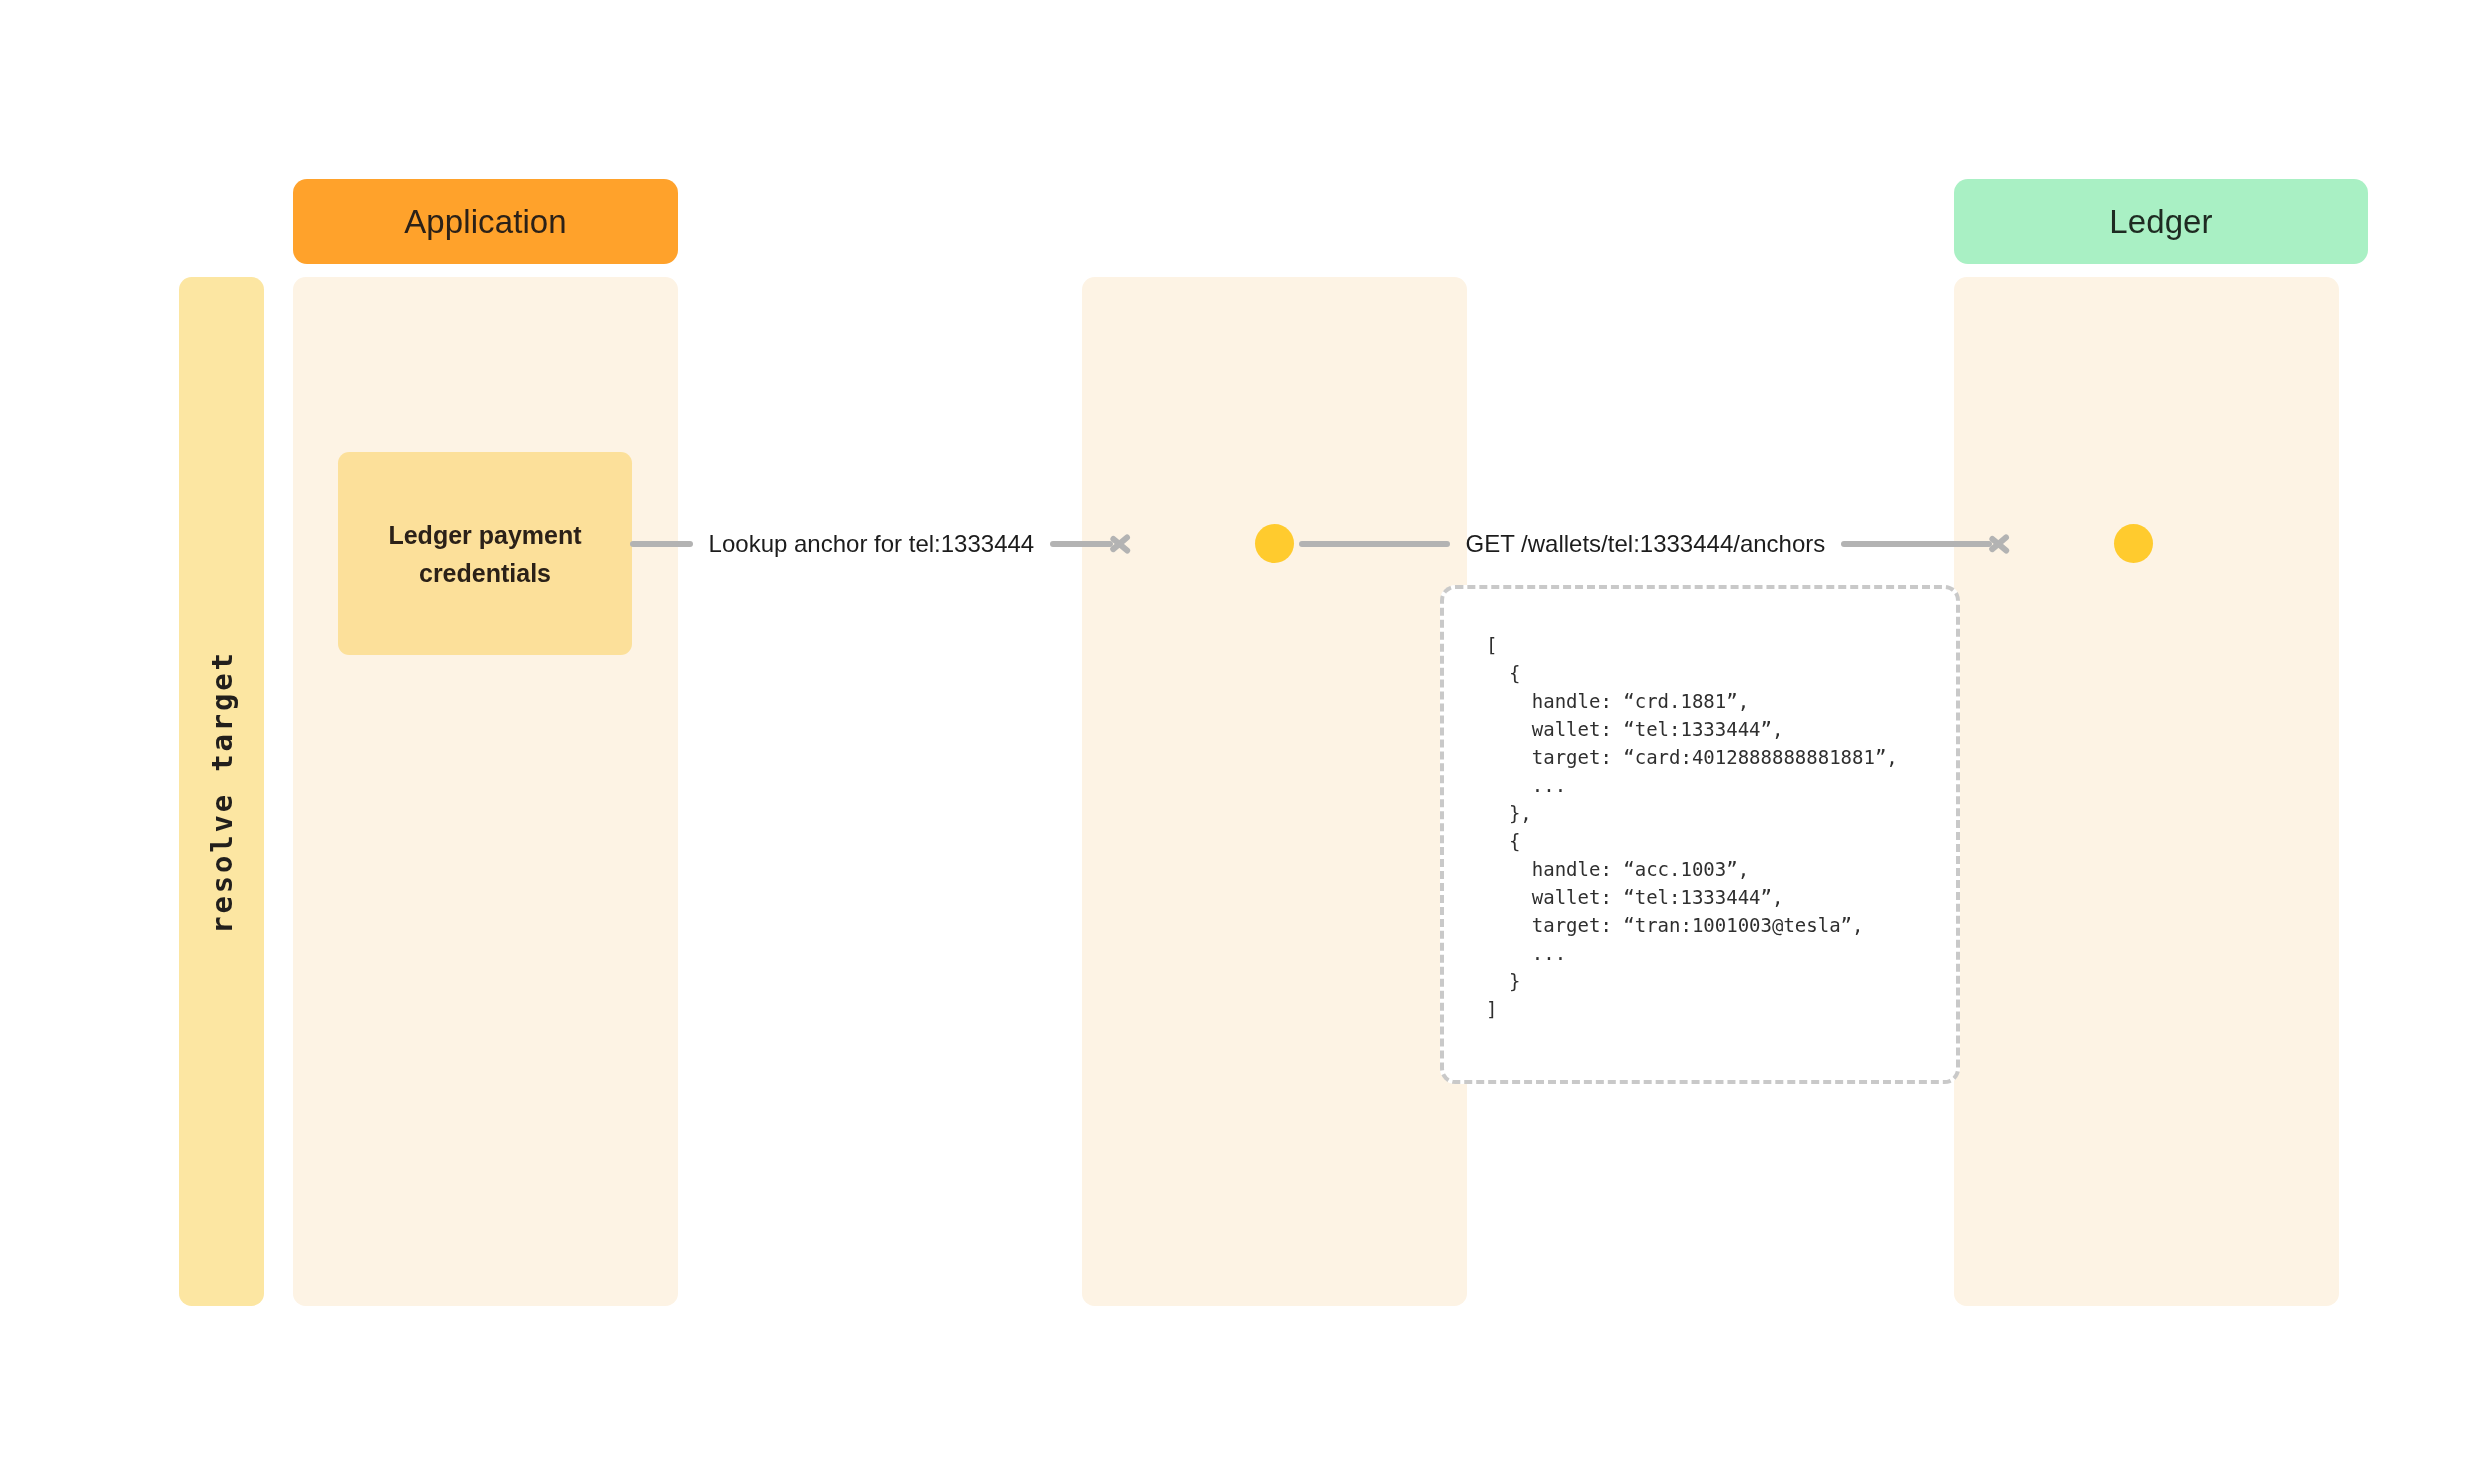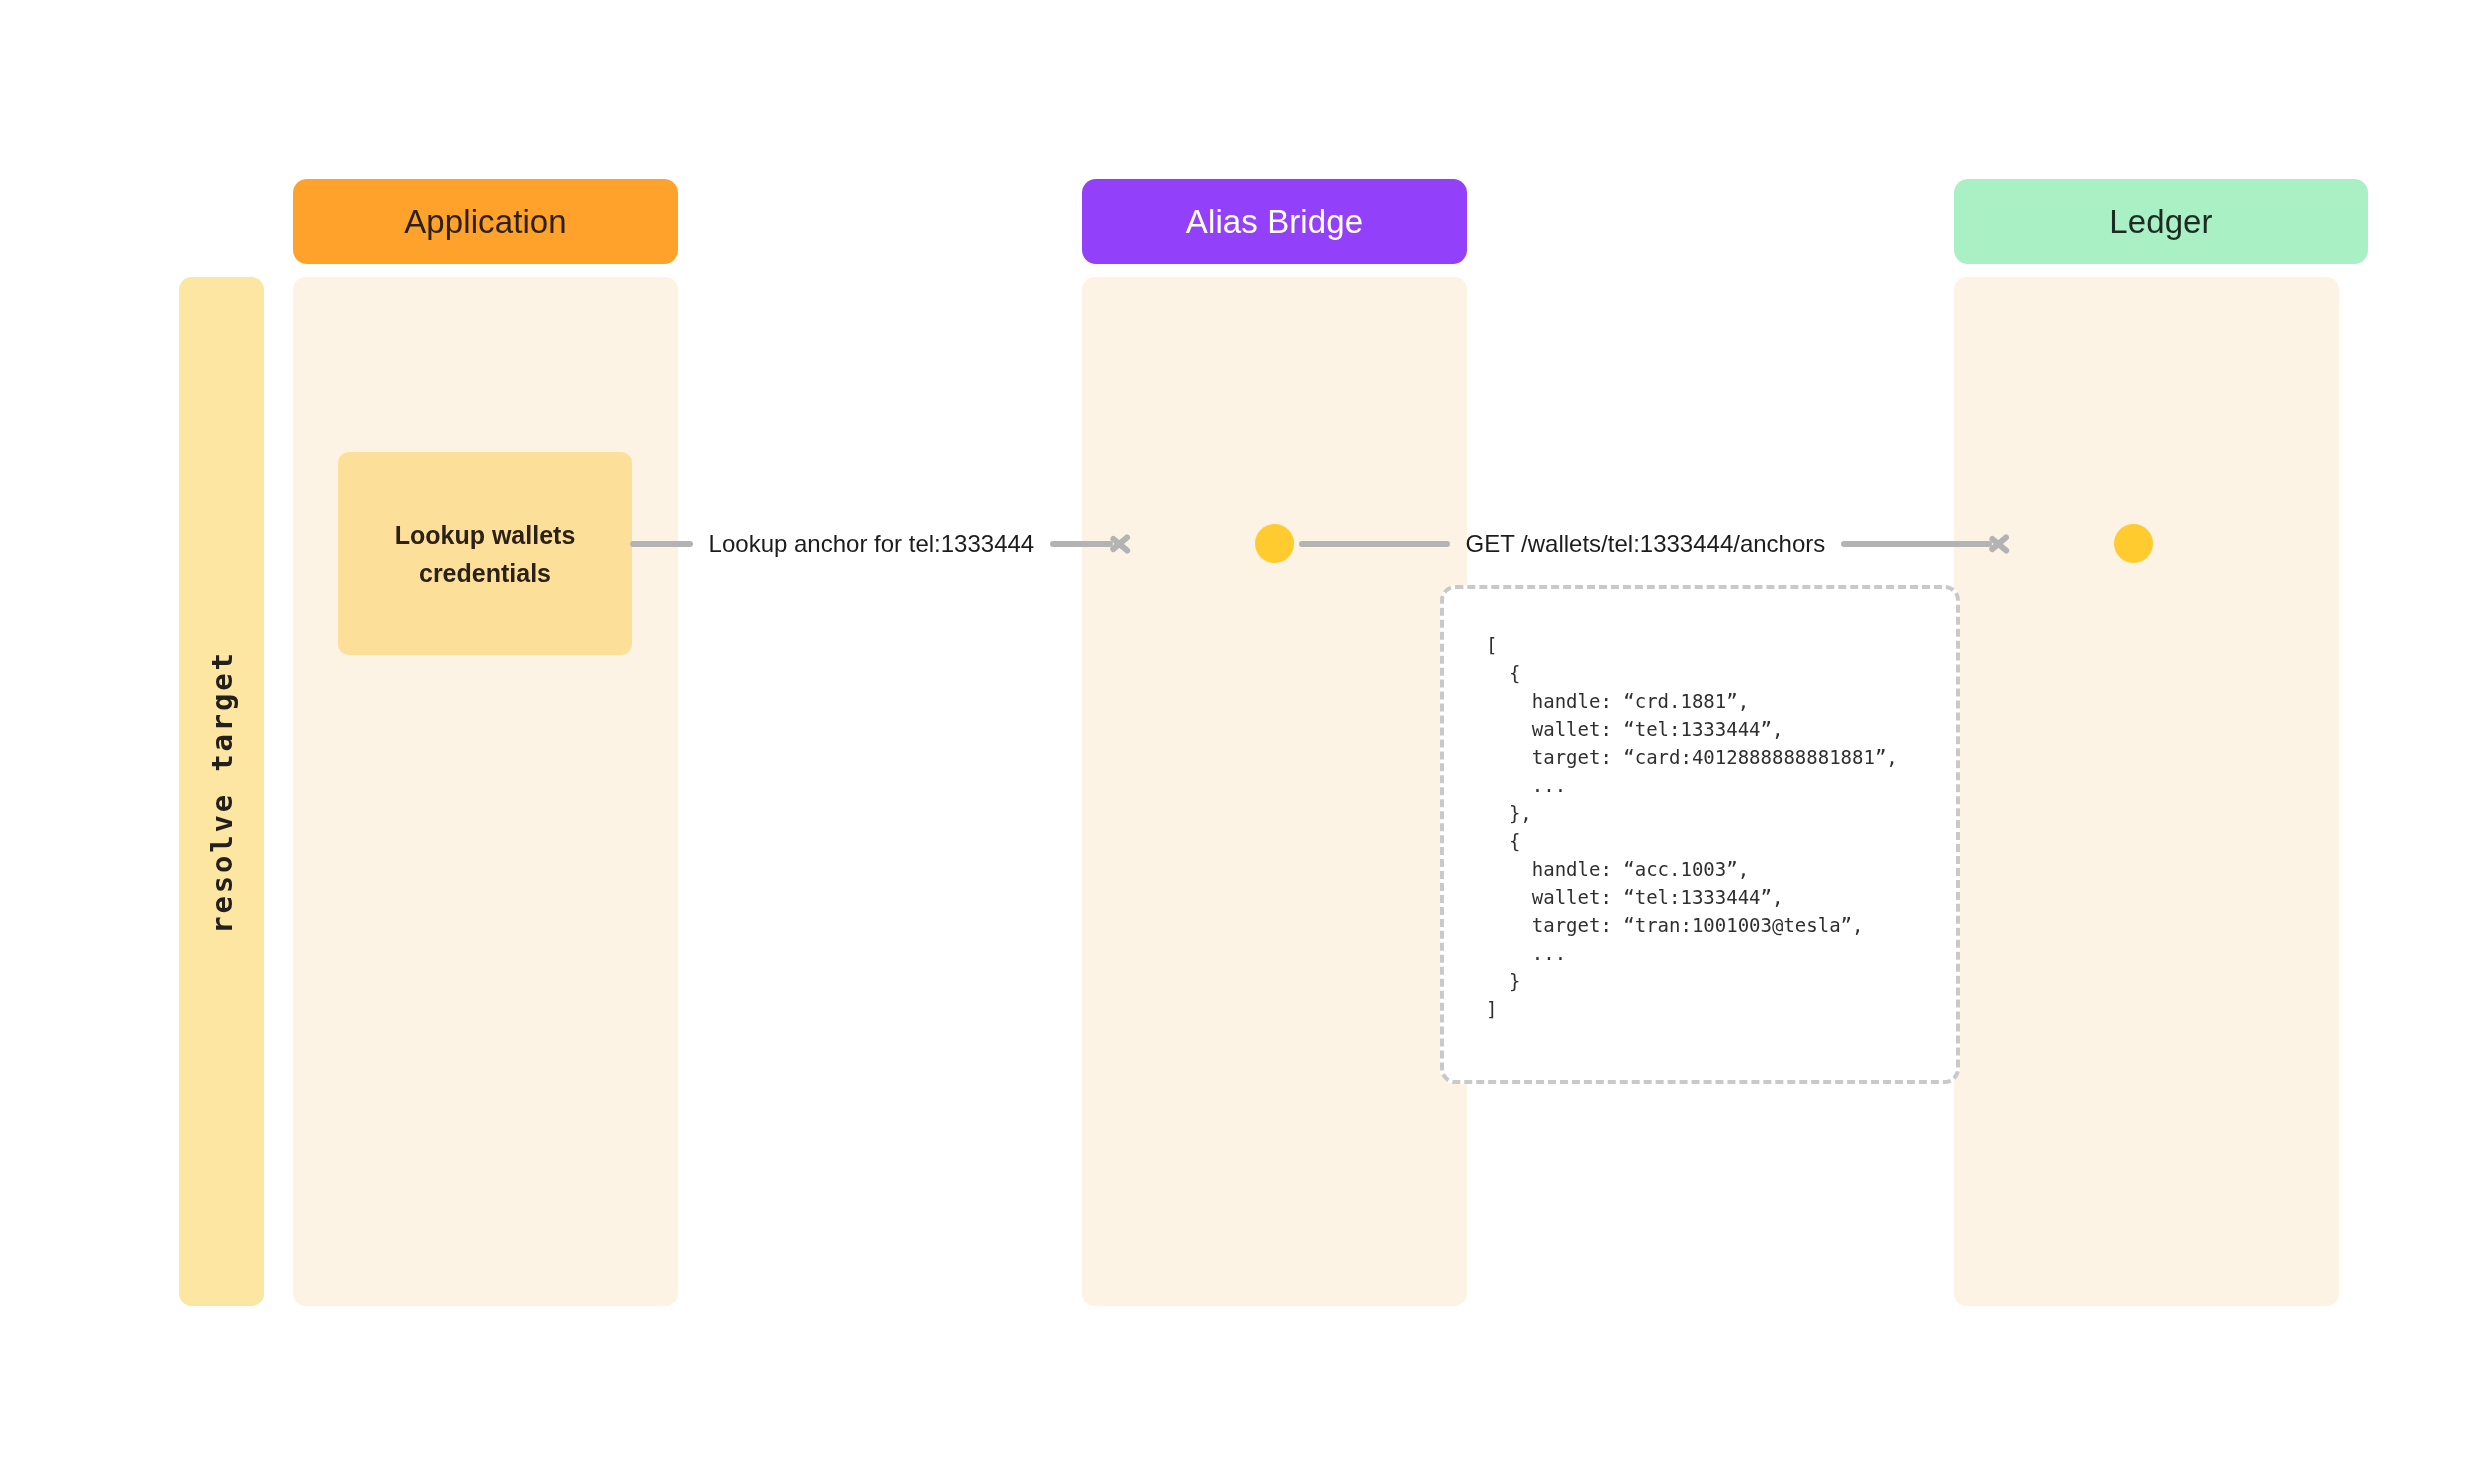--- a/index.html
+++ b/index.html
@@ -196,29 +196,26 @@
     <span class="fragment-label">resolve target</span>
   </div>
 
   <div class="lifeline app"></div>
   <div class="lifeline bridge"></div>
   <div class="lifeline ledger"></div>
 
   <div class="actor-header app">
     <span>Application</span>
   </div>
-  <div class="actor-header bridge">
-    <span>Alias Bridge</span>
-  </div>
   <div class="actor-header ledger">
     <span>Ledger</span>
   </div>
 
   <div class="action-box">
-    <span class="txt">Lookup wallets credentials</span>
+    <span class="txt">Ledger payment credentials</span>
   </div>
 
   <div class="msg msg1">
     <span class="line"></span>
     <span class="label">Lookup anchor for tel:1333444</span>
     <span class="line"></span>
     <span class="head"></span>
   </div>
 
   <div class="msg msg2">

